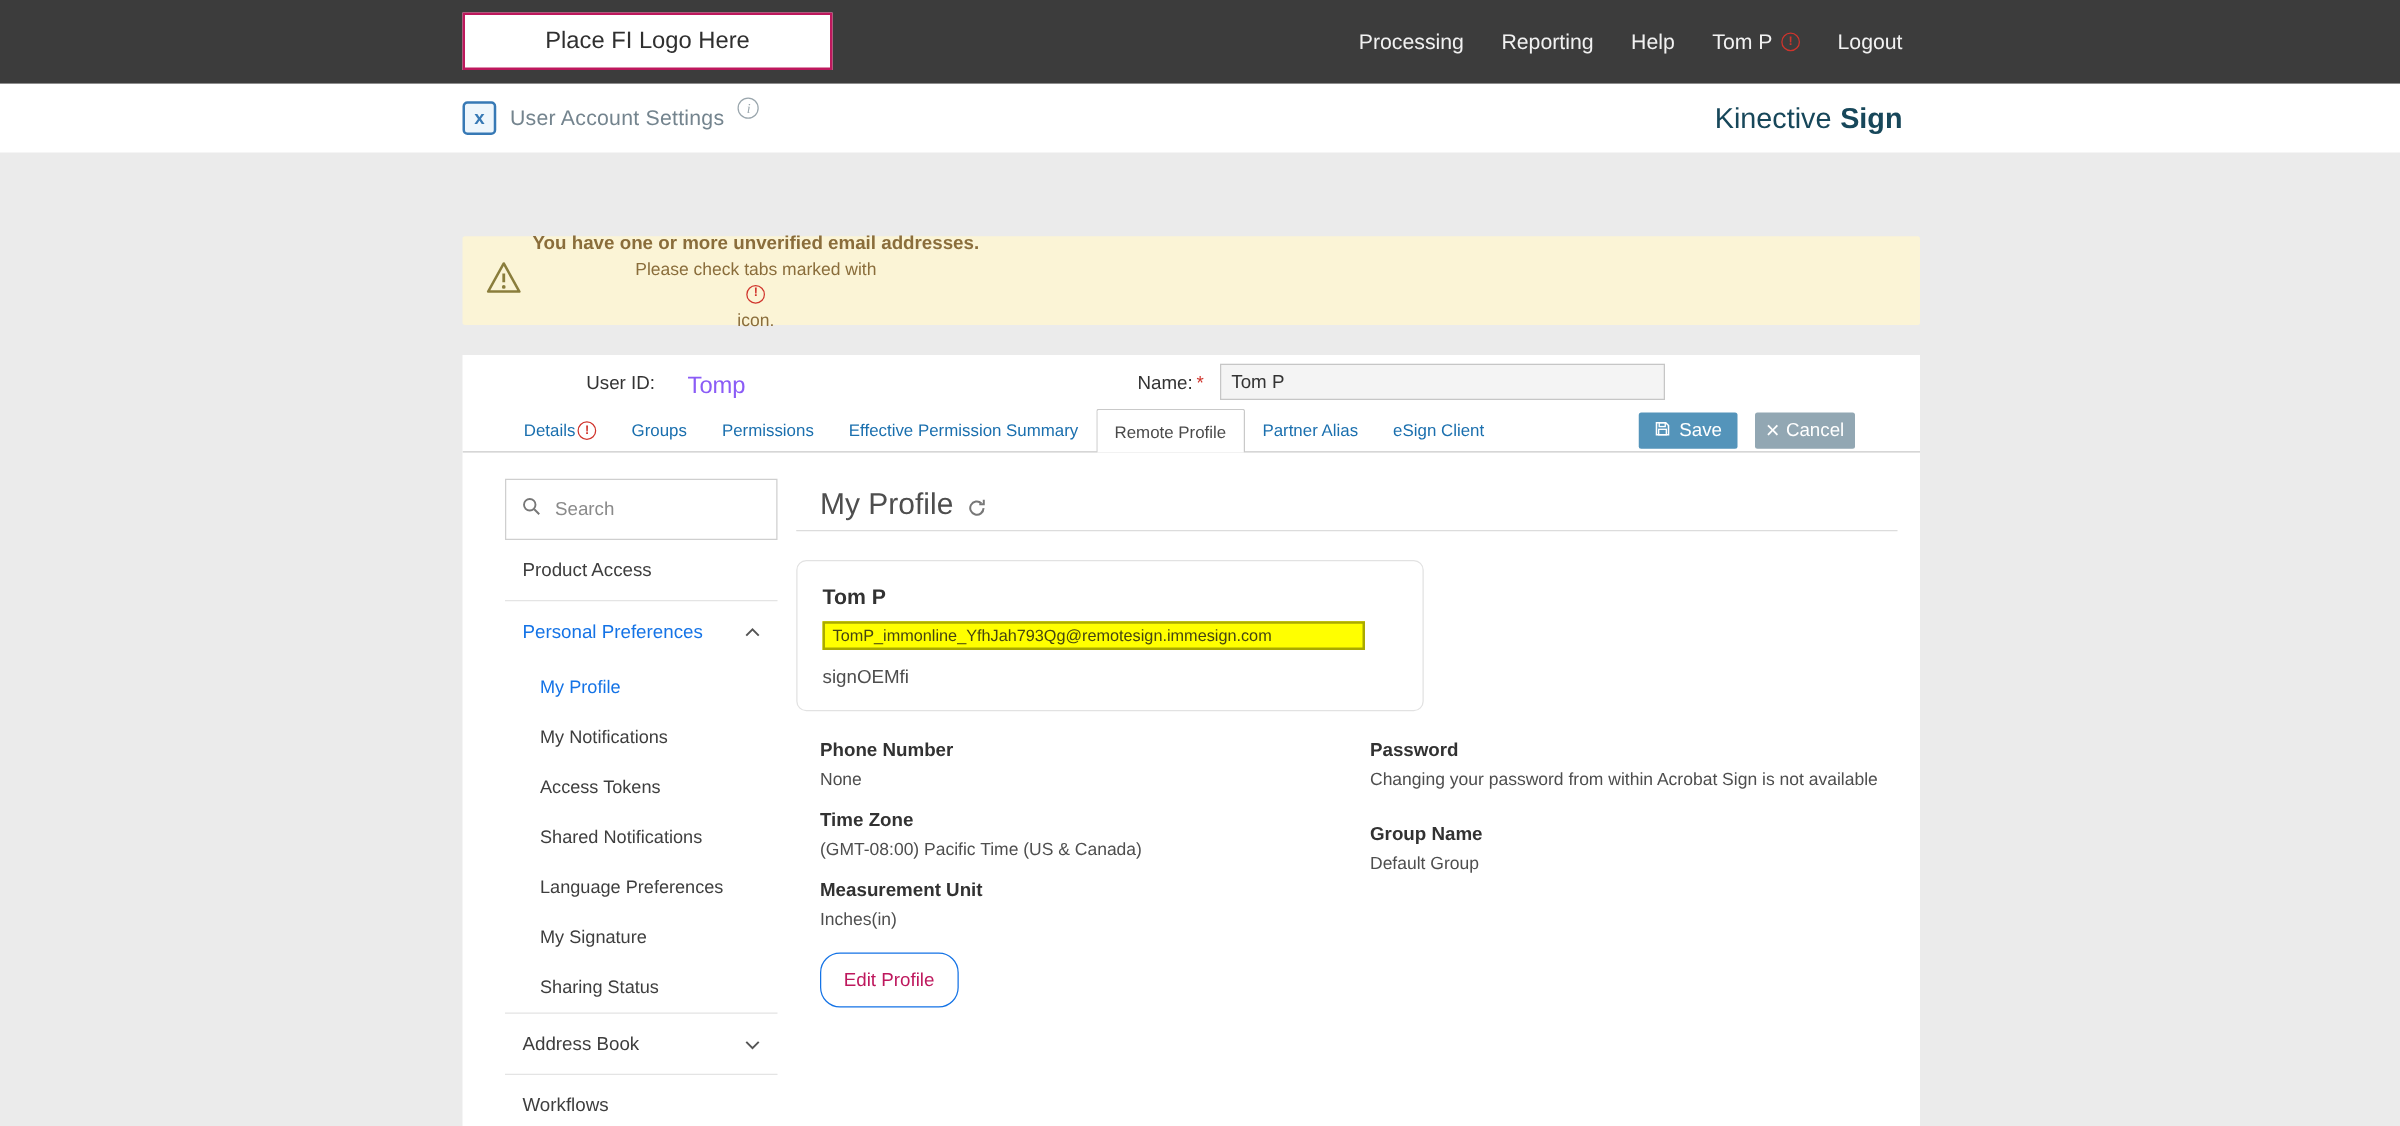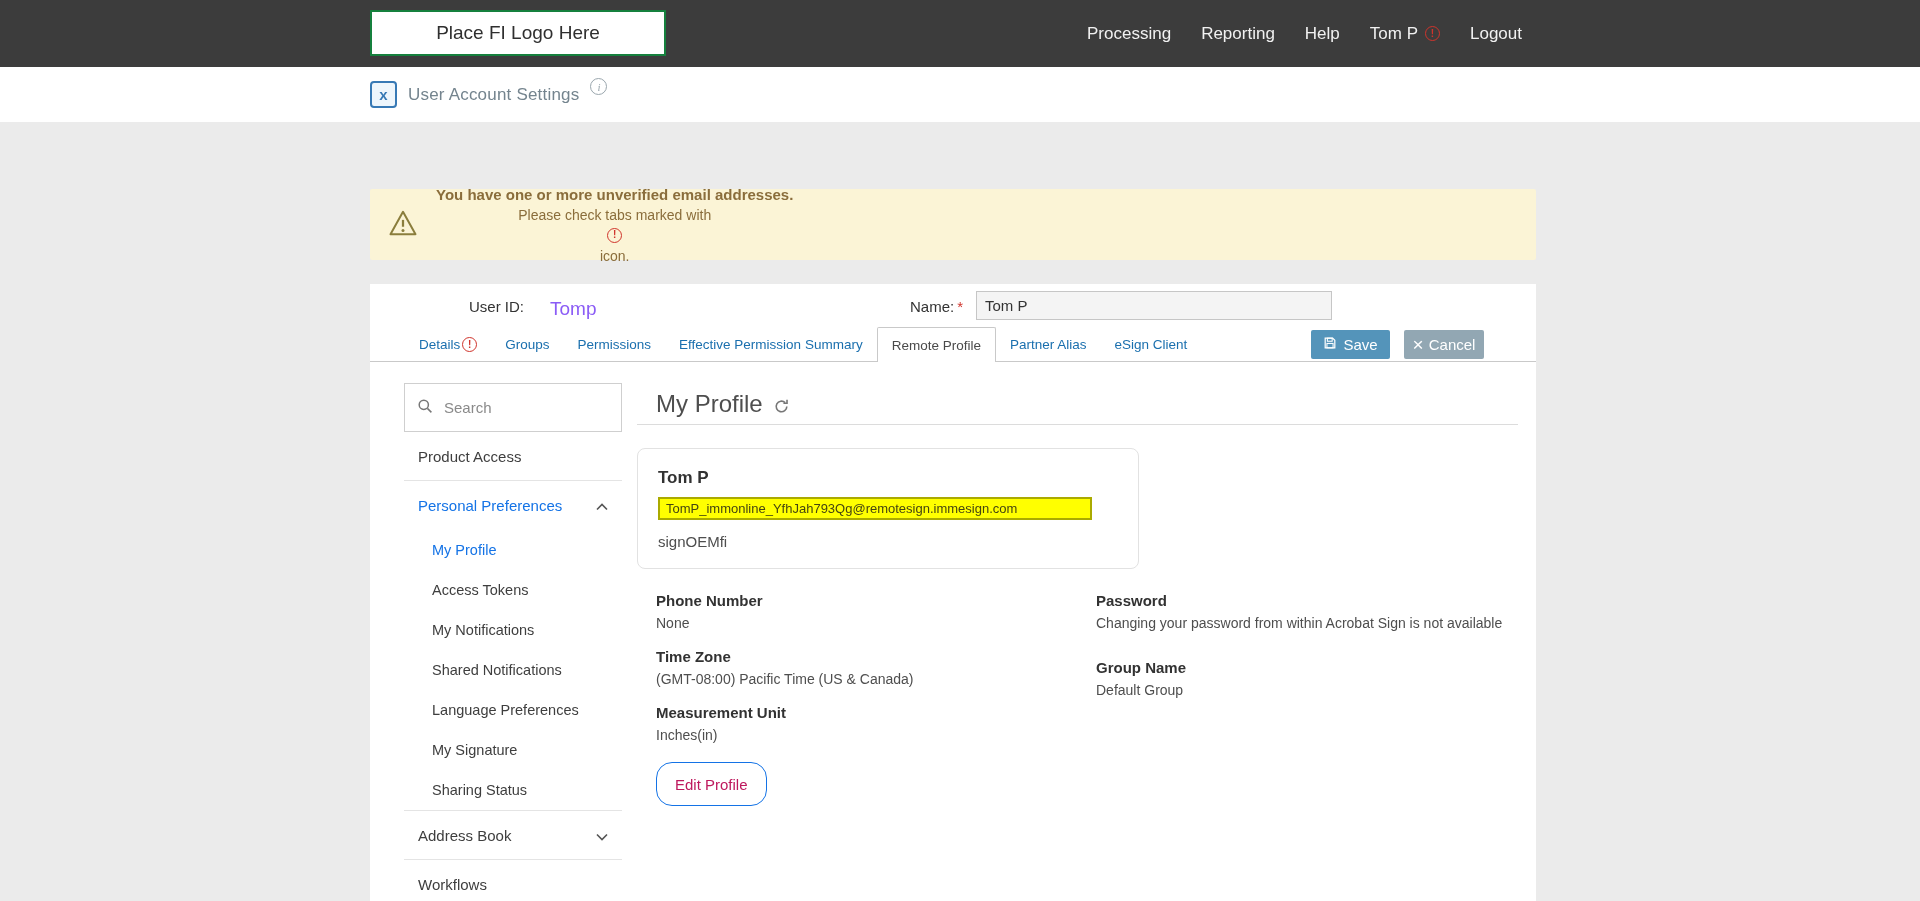--- a/index.html
+++ b/index.html
@@ -2,21 +2,21 @@
 <html><head>
 <meta charset="utf-8">
 <style>
   html,body{margin:0;padding:0;background:#ebebeb;}
   .page{position:relative;width:1920px;height:901px;background:#ebebeb;overflow:hidden;
         font-family:"Liberation Sans","DejaVu Sans",sans-serif;-webkit-font-smoothing:antialiased;}
 
   
   .topnav{position:absolute;top:0;left:0;width:100%;height:67px;background:#3c3c3c;}
   .logo-box{position:absolute;left:370px;top:10px;width:296px;height:46px;background:#fff;
-            border:2px solid #15803d;box-sizing:border-box;display:flex;align-items:center;
+            border:2px solid #be185d;box-sizing:border-box;display:flex;align-items:center;
             justify-content:center;font-size:19px;color:#2f2f2f;}
   .topnav-links{position:absolute;right:398px;top:0;height:67px;display:flex;align-items:center;gap:30px;}
   .topnav-links a{color:#f1f1f1;font-size:17px;text-decoration:none;cursor:pointer;}
   .nav-user{display:flex;align-items:center;gap:7px;}
 
   .red-badge{display:inline-flex;width:15px;height:15px;border:1.5px solid #d0342c;border-radius:50%;
              color:#d0342c;font-weight:700;font-size:10px;line-height:1;align-items:center;
              justify-content:center;box-sizing:border-box;flex:0 0 auto;}
 
   
@@ -29,21 +29,21 @@
   .info-icon{width:17px;height:17px;border:1px solid #9aa6ad;border-radius:50%;color:#9aa6ad;
              font-size:11px;font-style:italic;display:flex;align-items:center;justify-content:center;
              font-family:"Liberation Serif",serif;align-self:flex-start;margin-top:11px;box-sizing:border-box;cursor:pointer;}
   .brand{position:absolute;right:398px;top:0;height:55px;display:flex;align-items:center;
          font-size:23px;color:#17475a;}
   .brand .brand-bold{font-weight:700;margin-left:7px;}
 
   
   .banner{position:absolute;left:370px;top:189px;width:1166px;height:71px;background:#fbf4d6;
           display:flex;align-items:center;padding-left:18px;box-sizing:border-box;border-radius:2px;}
-  .banner-text{margin-left:18px;}
+  .banner-text{margin-left:8px;}
   .banner-title{font-size:15px;font-weight:700;color:#8a6d3b;margin-bottom:4px;}
   .banner-sub{font-size:14px;color:#8a6d3b;display:flex;align-items:center;gap:5px;flex-direction:column;}
 
   
   .panel{position:absolute;left:370px;top:284px;width:1166px;height:617px;background:#fff;overflow:hidden;}
   .panel-top{position:relative;height:43px;}
   .lbl-userid{position:absolute;left:99px;top:14px;font-size:15px;color:#333;}
   .val-userid{position:absolute;left:180px;top:14px;font-size:19px;color:#8b5cf6;}
   .lbl-name{position:absolute;left:540px;top:14px;font-size:15px;color:#333;}
   .req{color:#d0342c;margin-left:3px;}
@@ -123,20 +123,24 @@
       <a>Logout</a>
     </nav>
   </header>
 
   <div class="subheader">
     <div class="subheader-left">
       <span class="app-icon">x</span>
       <h1 class="page-title">User Account Settings</h1>
       <span class="info-icon">i</span>
     </div>
+    <div class="brand">
+      <span>Kinective</span>
+      <span class="brand-bold">Sign</span>
+    </div>
   </div>
 
   <div class="banner">
     <span>
       <svg width="30" height="28" viewBox="0 0 24 22">
         <path d="M12 2 L22 20 H2 Z" fill="none" stroke="#8a7d3c" stroke-width="1.6" stroke-linejoin="round"></path>
         <line x1="12" y1="8.5" x2="12" y2="14" stroke="#8a7d3c" stroke-width="1.8"></line>
         <circle cx="12" cy="17" r="1.2" fill="#8a7d3c"></circle>
       </svg>
     </span>
@@ -207,22 +211,22 @@
         <span>Personal Preferences</span>
         <span>
           <svg width="12" height="8" viewBox="0 0 12 8">
               <polyline points="1,6.5 6,1.5 11,6.5" fill="none" stroke="#555" stroke-width="1.6"></polyline>
             </svg>
         </span>
       </div>
 
       <div class="side-sub">
         <div class="side-subitem active">My Profile</div>
+        <div class="side-subitem">My Notifications</div>
         <div class="side-subitem">Access Tokens</div>
-        <div class="side-subitem">My Notifications</div>
         <div class="side-subitem">Shared Notifications</div>
         <div class="side-subitem">Language Preferences</div>
         <div class="side-subitem">My Signature</div>
         <div class="side-subitem">Sharing Status</div>
       </div>
 
       <div class="side-item">
         <span>Address Book</span>
         <span>
           <svg width="12" height="8" viewBox="0 0 12 8">

